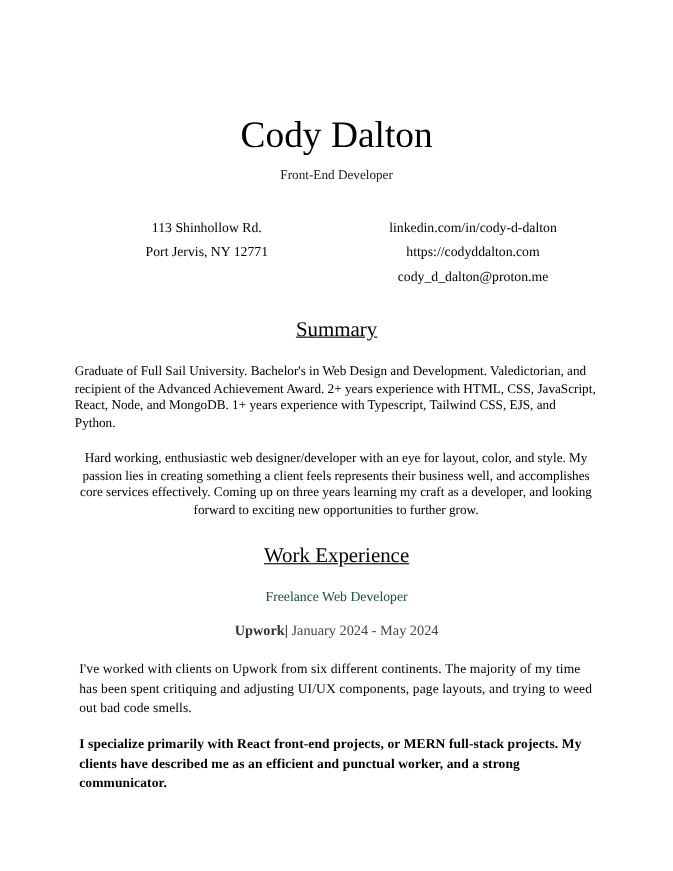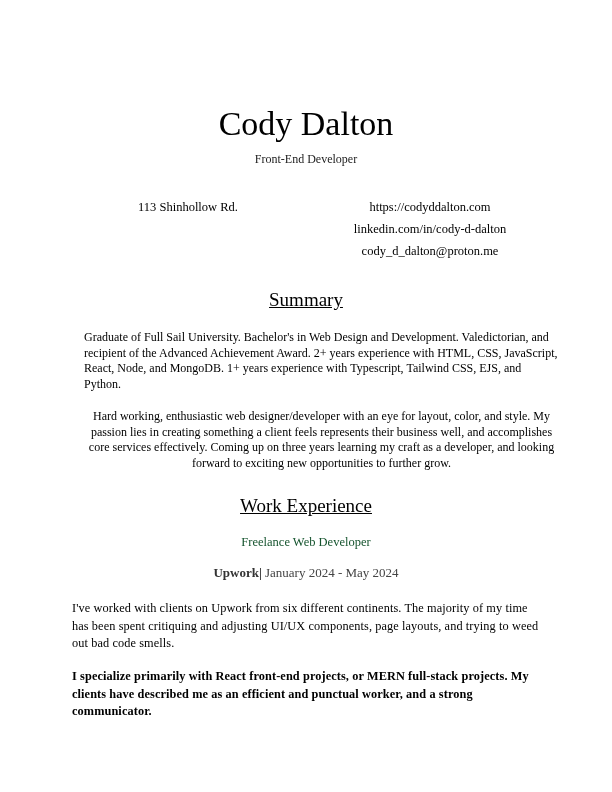--- a/index.html
+++ b/index.html
@@ -7,38 +7,39 @@
          font-family: "Liberation Serif", "DejaVu Serif", serif; color: #000; }
   .abs { position: absolute; }
   .center { left: 0; width: 612px; text-align: center; }
   .name { top: 104px; font-size: 34px; line-height: 40px; }
   .title { top: 149px; font-size: 12px; line-height: 20px; color: #222; }
   .contact { font-size: 12.5px; line-height: 16px; text-align: center; width: 240px; }
   .col-left { left: 68px; }
   .col-right { left: 310px; }
   .contact div { height: 22px; line-height: 22px; }
   .heading { font-size: 19px; line-height: 22px; text-decoration: underline; }
-  .para { left: 84px; width: 475px; font-size: 12px; line-height: 15.7px; }
+  .para { left: 68px; width: 475px; font-size: 12px; line-height: 15.7px; }
   .para2 { left: 72px; width: 475px; font-size: 12.3px; line-height: 17.5px; letter-spacing: 0.1px; }
   .job-title { font-size: 12.5px; color: #14532d; }
   .job-meta { font-size: 13px; color: #444; }
   .job-meta b { color: #333; }
 </style>
 </head>
 <body>
 
 <div class="abs center name">Cody Dalton</div>
 <div class="abs center title">Front-End Developer</div>
 
 <div class="abs contact col-left" style="top:196px;">
   <div>113 Shinhollow Rd.</div>
+  <div>Port Jervis, NY 12771</div>
 </div>
 <div class="abs contact col-right" style="top:196px;">
+  <div>linkedin.com/in/cody-d-dalton</div>
   <div>https://codyddalton.com</div>
-  <div>linkedin.com/in/cody-d-dalton</div>
   <div>cody_d_dalton@proton.me</div>
 </div>
 
 <div class="abs center heading" style="top:289px;">Summary</div>
 <div class="abs para" style="top:330px;">Graduate of Full Sail University. Bachelor's in Web Design and Development. Valedictorian, and recipient of the Advanced Achievement Award. 2+ years experience with HTML, CSS, JavaScript, React, Node, and MongoDB. 1+ years experience with Typescript, Tailwind CSS, EJS, and Python.</div>
 <div class="abs para" style="top:409px;text-align:center;">Hard working, enthusiastic web designer/developer with an eye for layout, color, and style. My passion lies in creating something a client feels represents their business well, and accomplishes core services effectively. Coming up on three years learning my craft as a developer, and looking forward to exciting new opportunities to further grow.</div>
 
 <div class="abs center heading" style="top:495px;">Work Experience</div>
 <div class="abs center job-title" style="top:535px;">Freelance Web Developer</div>
 <div class="abs center job-meta" style="top:565px;">

